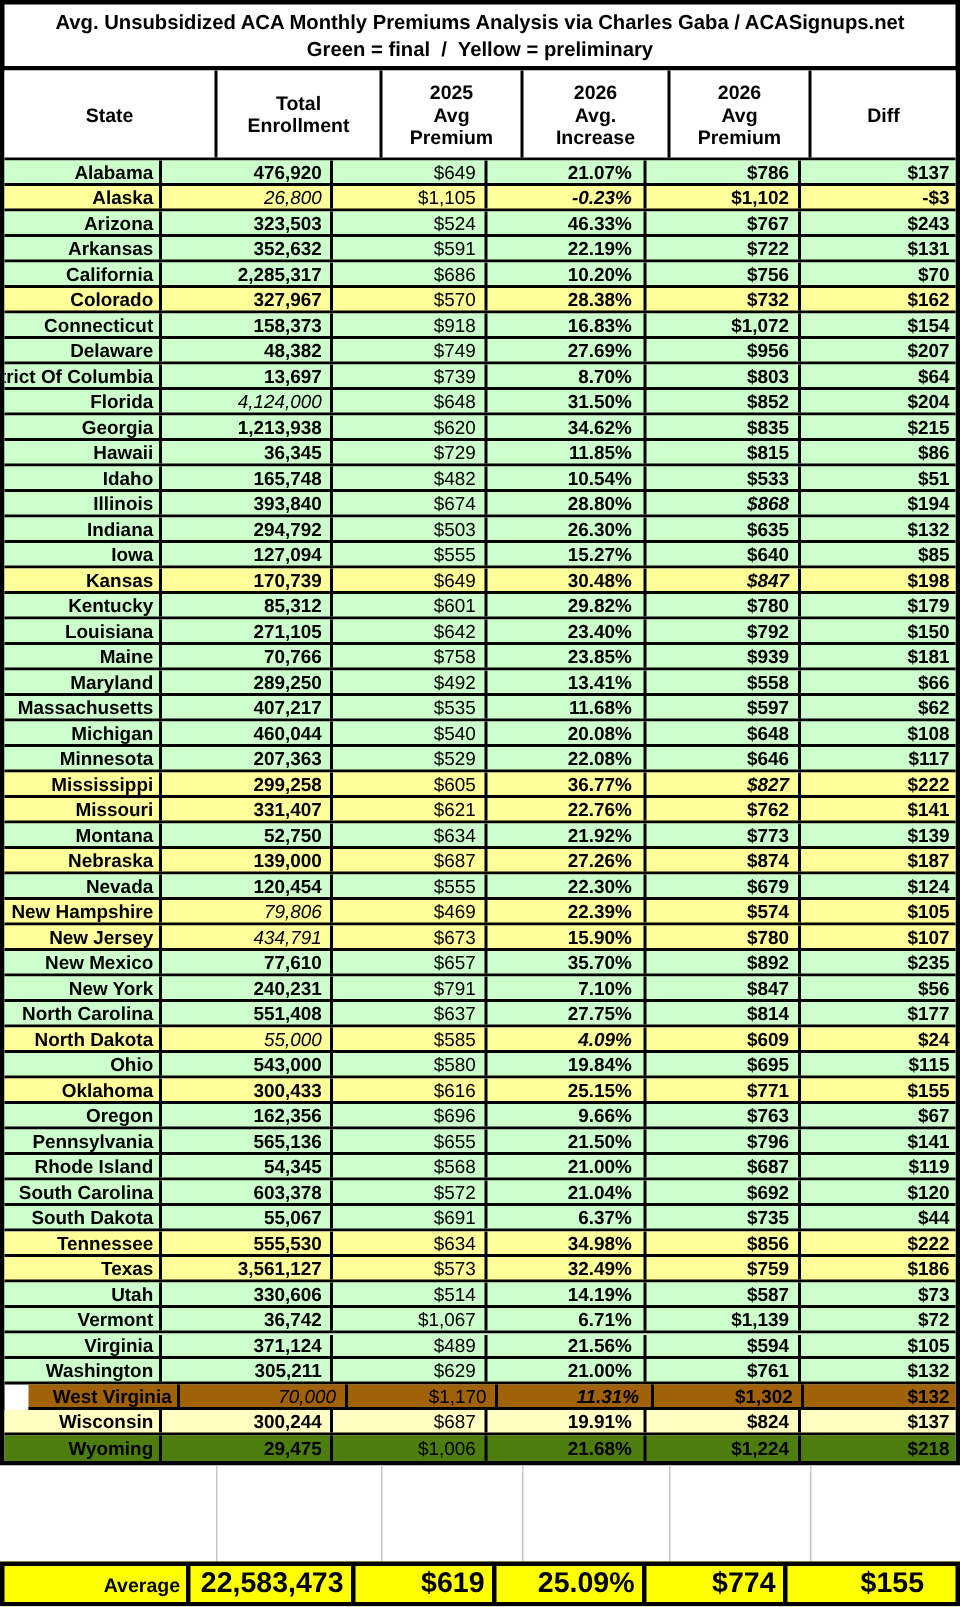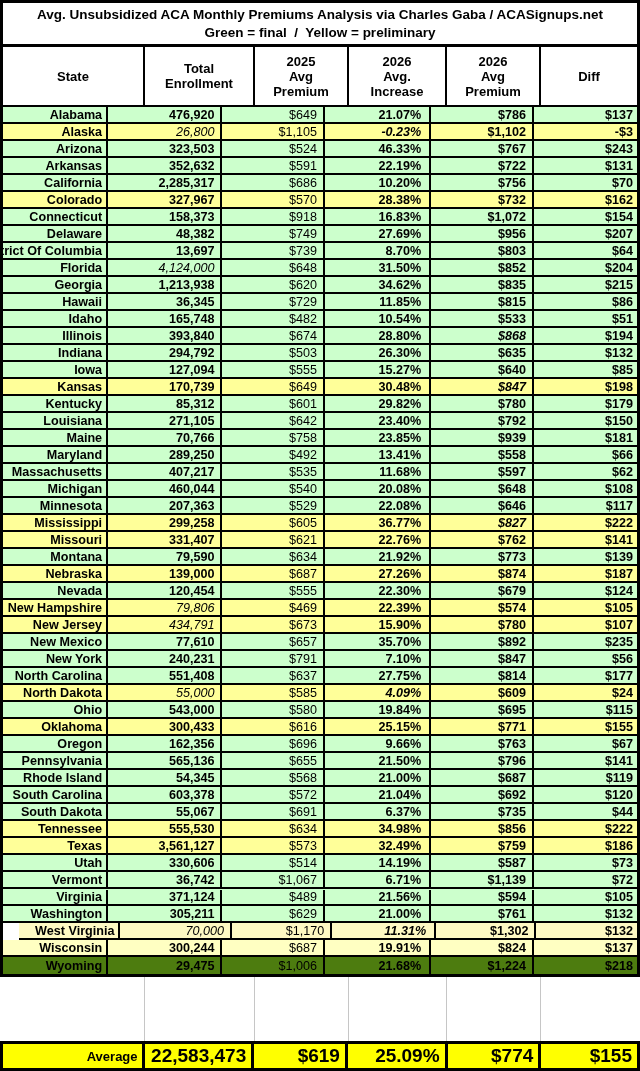--- a/index.html
+++ b/index.html
@@ -51,21 +51,21 @@
   
   .avg-row{ display:flex; height:30px; border:3px solid #000; }
   .acell{
     display:flex; align-items:center; justify-content:flex-end;
     font-weight:bold; border-right:3px solid #000; padding-right:5px;
     overflow:hidden; white-space:nowrap;
   }
   .acell:last-child{ border-right:none; }
   .a-label{ font-size:13px; padding-right:4px; }
   .a-num{ font-size:19px; }
-  .aw0{ width:142px; } .aw1{ width:110px;text-align:center; } .aw2{ width:94px; }
+  .aw0{ width:124px; } .aw1{ width:110px;text-align:center; } .aw2{ width:94px; }
   .aw3{ width:100px; }  .aw4{ width:94px; }  .aw5{ width:96px; }
 </style>
 </head>
 <body>
 
 <div class="sheet">
 
   <div class="title-box">
     <div class="title-line1">Avg. Unsubsidized ACA Monthly Premiums Analysis via Charles Gaba / ACASignups.net</div>
     <div class="title-line2">Green = final  /  Yellow = preliminary</div>
@@ -291,21 +291,21 @@
         <div class="trow" style="background: rgb(255, 255, 153);">
           <div class="cell c0 k-state">Missouri</div>
           <div class="cell c1 k-enrollment">331,407</div>
           <div class="cell c2 k-premium_2025">$621</div>
           <div class="cell c3 k-increase_2026">22.76%</div>
           <div class="cell c4 k-premium_2026">$762</div>
           <div class="cell c5 k-diff">$141</div>
         </div>
         <div class="trow" style="background: rgb(204, 255, 204);">
           <div class="cell c0 k-state">Montana</div>
-          <div class="cell c1 k-enrollment">79,590</div>
+          <div class="cell c1 k-enrollment">52,750</div>
           <div class="cell c2 k-premium_2025">$634</div>
           <div class="cell c3 k-increase_2026">21.92%</div>
           <div class="cell c4 k-premium_2026">$773</div>
           <div class="cell c5 k-diff">$139</div>
         </div>
         <div class="trow" style="background: rgb(255, 255, 153);">
           <div class="cell c0 k-state">Nebraska</div>
           <div class="cell c1 k-enrollment">139,000</div>
           <div class="cell c2 k-premium_2025">$687</div>
           <div class="cell c3 k-increase_2026">27.26%</div>
@@ -465,21 +465,21 @@
           <div class="cell c5 k-diff">$105</div>
         </div>
         <div class="trow" style="background: rgb(204, 255, 204);">
           <div class="cell c0 k-state">Washington</div>
           <div class="cell c1 k-enrollment">305,211</div>
           <div class="cell c2 k-premium_2025">$629</div>
           <div class="cell c3 k-increase_2026">21.00%</div>
           <div class="cell c4 k-premium_2026">$761</div>
           <div class="cell c5 k-diff">$132</div>
         </div>
-        <div class="trow" style="background: #fef9c3; margin-left: 16px;">
+        <div class="trow" style="background: #a16207; margin-left: 16px;">
           <div class="cell c0 k-state">West Virginia</div>
           <div class="cell c1 k-enrollment ital">70,000</div>
           <div class="cell c2 k-premium_2025">$1,170</div>
           <div class="cell c3 k-increase_2026 ital">11.31%</div>
           <div class="cell c4 k-premium_2026">$1,302</div>
           <div class="cell c5 k-diff">$132</div>
         </div>
         <div class="trow" style="background: rgb(255, 255, 194);">
           <div class="cell c0 k-state">Wisconsin</div>
           <div class="cell c1 k-enrollment">300,244</div>

